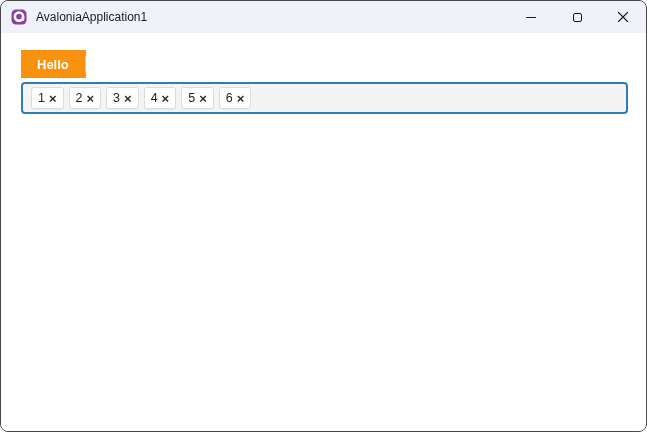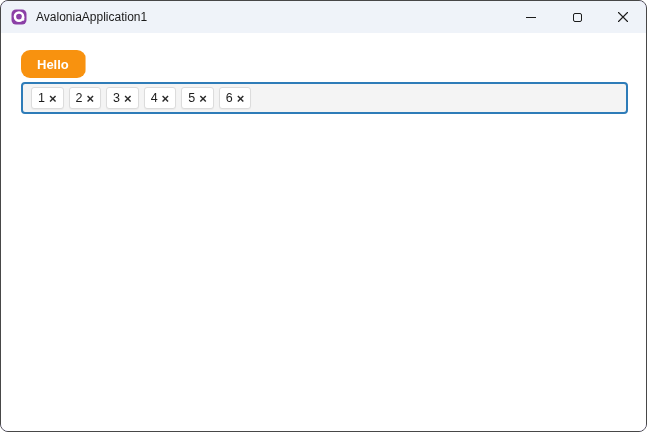--- a/index.html
+++ b/index.html
@@ -46,21 +46,21 @@
   }
 
   
   .content { flex: 1; background: #fff; position: relative; }
 
   
   .tabstrip {
     position: absolute; left: 20px; top: 17px;
     height: 28px;
     background: #F8920F;
-    border-radius: 9px;
+    border-radius: 0;
     display: inline-flex; align-items: center;
     overflow: hidden;
   }
   .tab {
     height: 28px;
     padding: 0 16px;
     display: flex; align-items: center;
     color: #ffffff;
     font-weight: bold;
     font-size: 13px;

